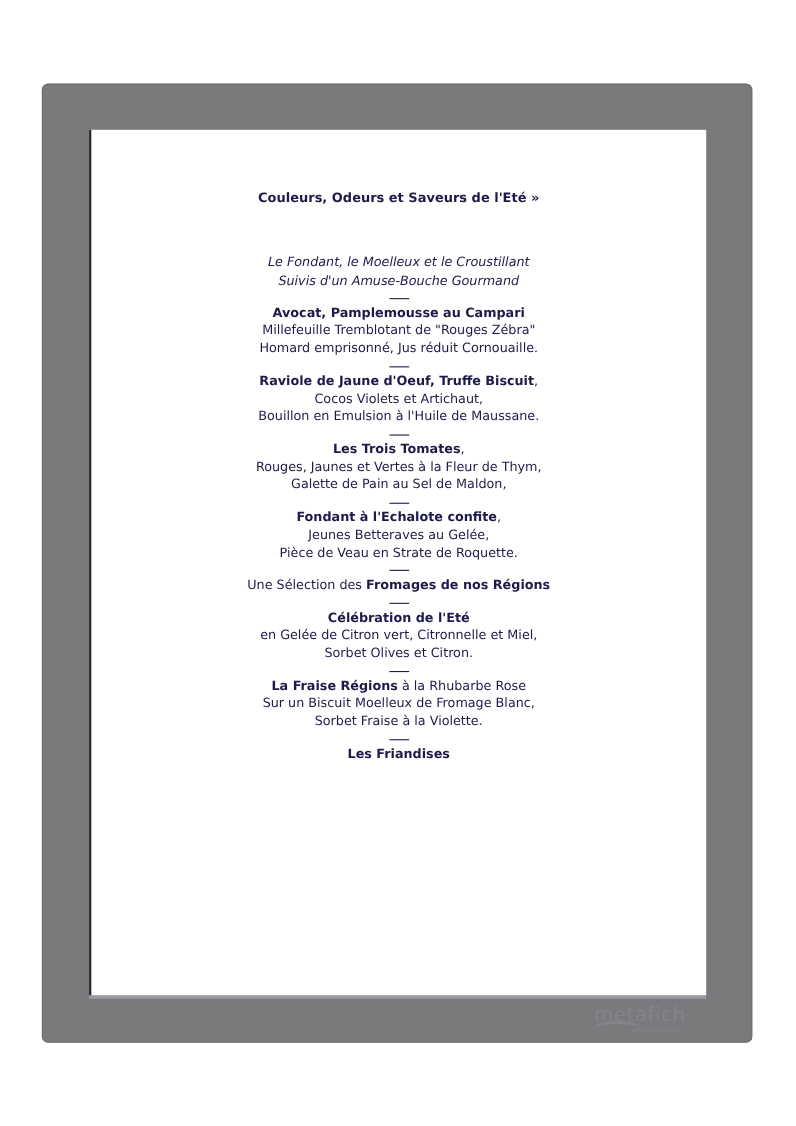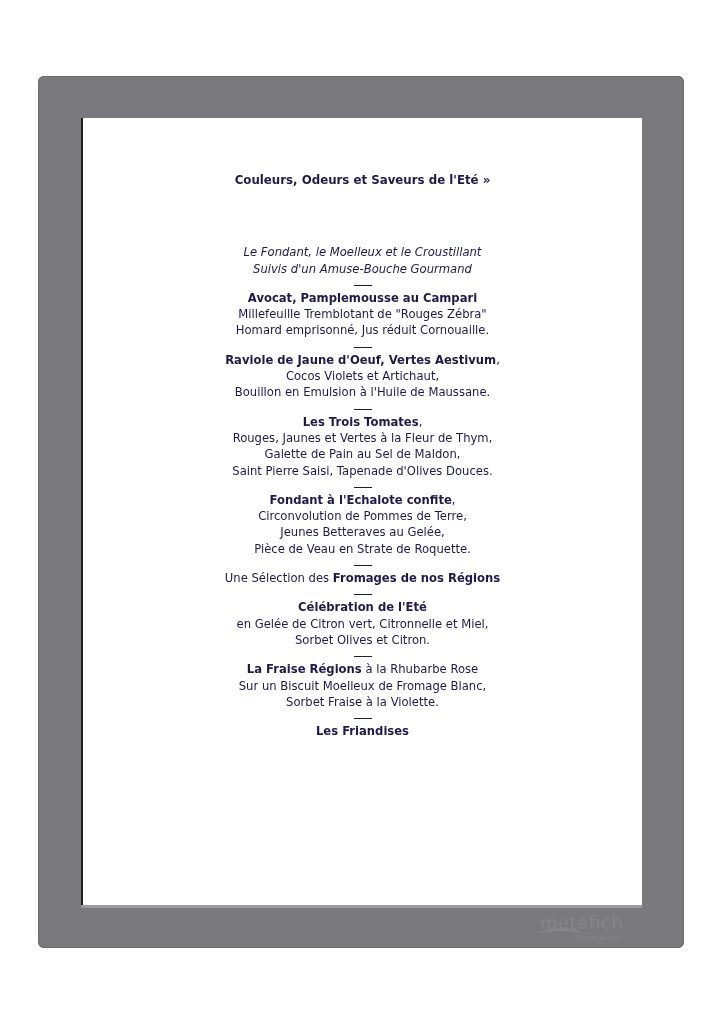--- a/index.html
+++ b/index.html
@@ -36,21 +36,21 @@
       position: absolute;
       left: 0; right: 0; top: 54px;
       text-align: center;
       color: #1e1b4a;
       font-size: 11.6px;
       line-height: 16.3px;
     }
     .title {
       font-weight: bold;
       font-size: 11.8px;
-      margin-bottom: 56px;
+      margin-bottom: 42px;
     }
     .intro { font-style: italic; }
     .sep {
       width: 18px; height: 1px;
       background: #1e1b4a;
       margin: 8px auto 4px auto;
     }
     .course .head { font-weight: bold; }
     .line { display: block; }
     .logo {
@@ -84,37 +84,35 @@
 
     <div class="sep"></div>
     <div class="course">
       <span class="line"><span class="head">Avocat, Pamplemousse au Campari</span></span>
       <span class="line">Millefeuille Tremblotant de "Rouges Zébra"</span>
       <span class="line">Homard emprisonné, Jus réduit Cornouaille.</span>
     </div>
 
     <div class="sep"></div>
     <div class="course">
-      <span class="line"><span class="head">Raviole de Jaune d'Oeuf, Vertes Aestivum</span><span>,</span></span>
+      <span class="line"><span class="head">Raviole de Jaune d'Oeuf, Truffe Biscuit</span><span>,</span></span>
       <span class="line">Cocos Violets et Artichaut,</span>
       <span class="line">Bouillon en Emulsion à l'Huile de Maussane.</span>
     </div>
 
     <div class="sep"></div>
     <div class="course">
       <span class="line"><span class="head">Les Trois Tomates</span><span>,</span></span>
       <span class="line">Rouges, Jaunes et Vertes à la Fleur de Thym,</span>
       <span class="line">Galette de Pain au Sel de Maldon,</span>
-      <span class="line">Saint Pierre Saisi, Tapenade d'Olives Douces.</span>
     </div>
 
     <div class="sep"></div>
     <div class="course">
       <span class="line"><span class="head">Fondant à l'Echalote confite</span><span>,</span></span>
-      <span class="line">Circonvolution de Pommes de Terre,</span>
       <span class="line">Jeunes Betteraves au Gelée,</span>
       <span class="line">Pièce de Veau en Strate de Roquette.</span>
     </div>
 
     <div class="sep"></div>
     <div class="course">
       <span class="line"><span>Une Sélection des </span><span class="head">Fromages de nos Régions</span></span>
     </div>
 
     <div class="sep"></div>

